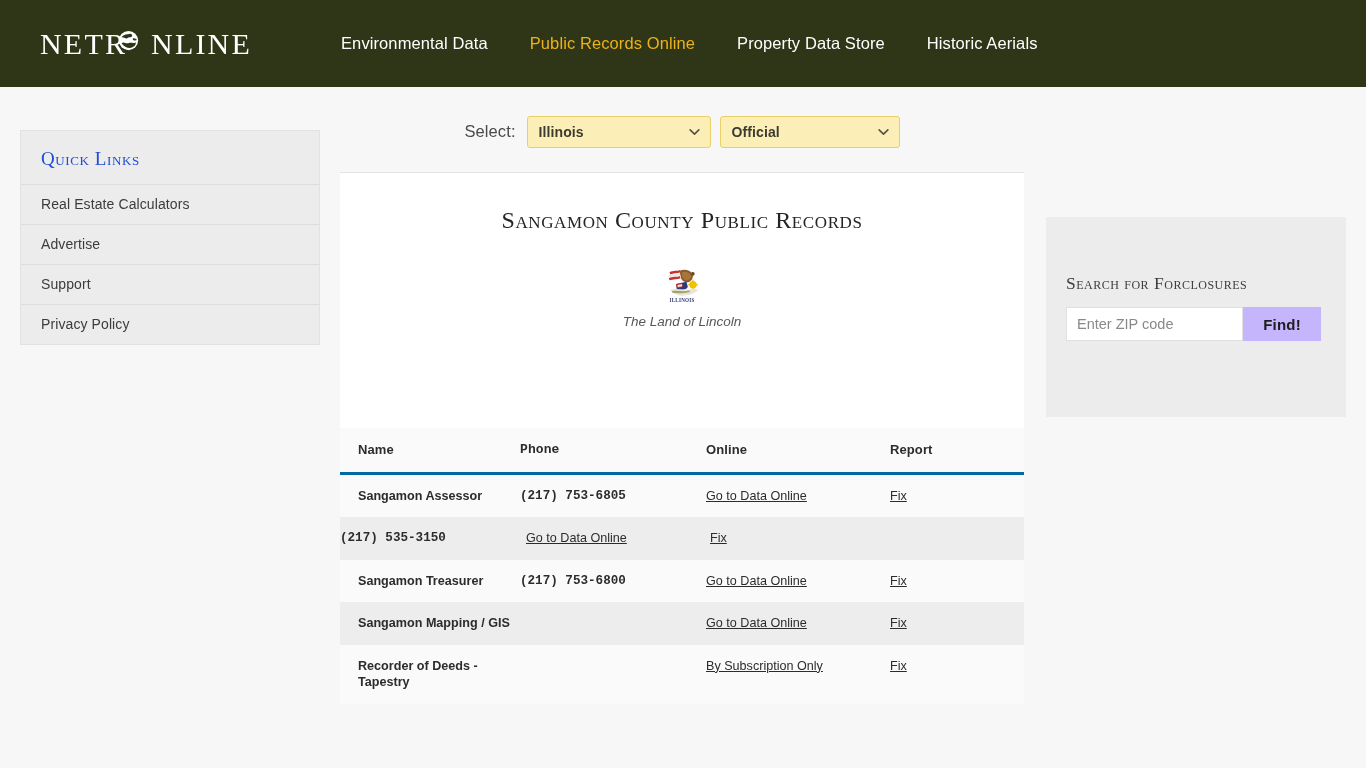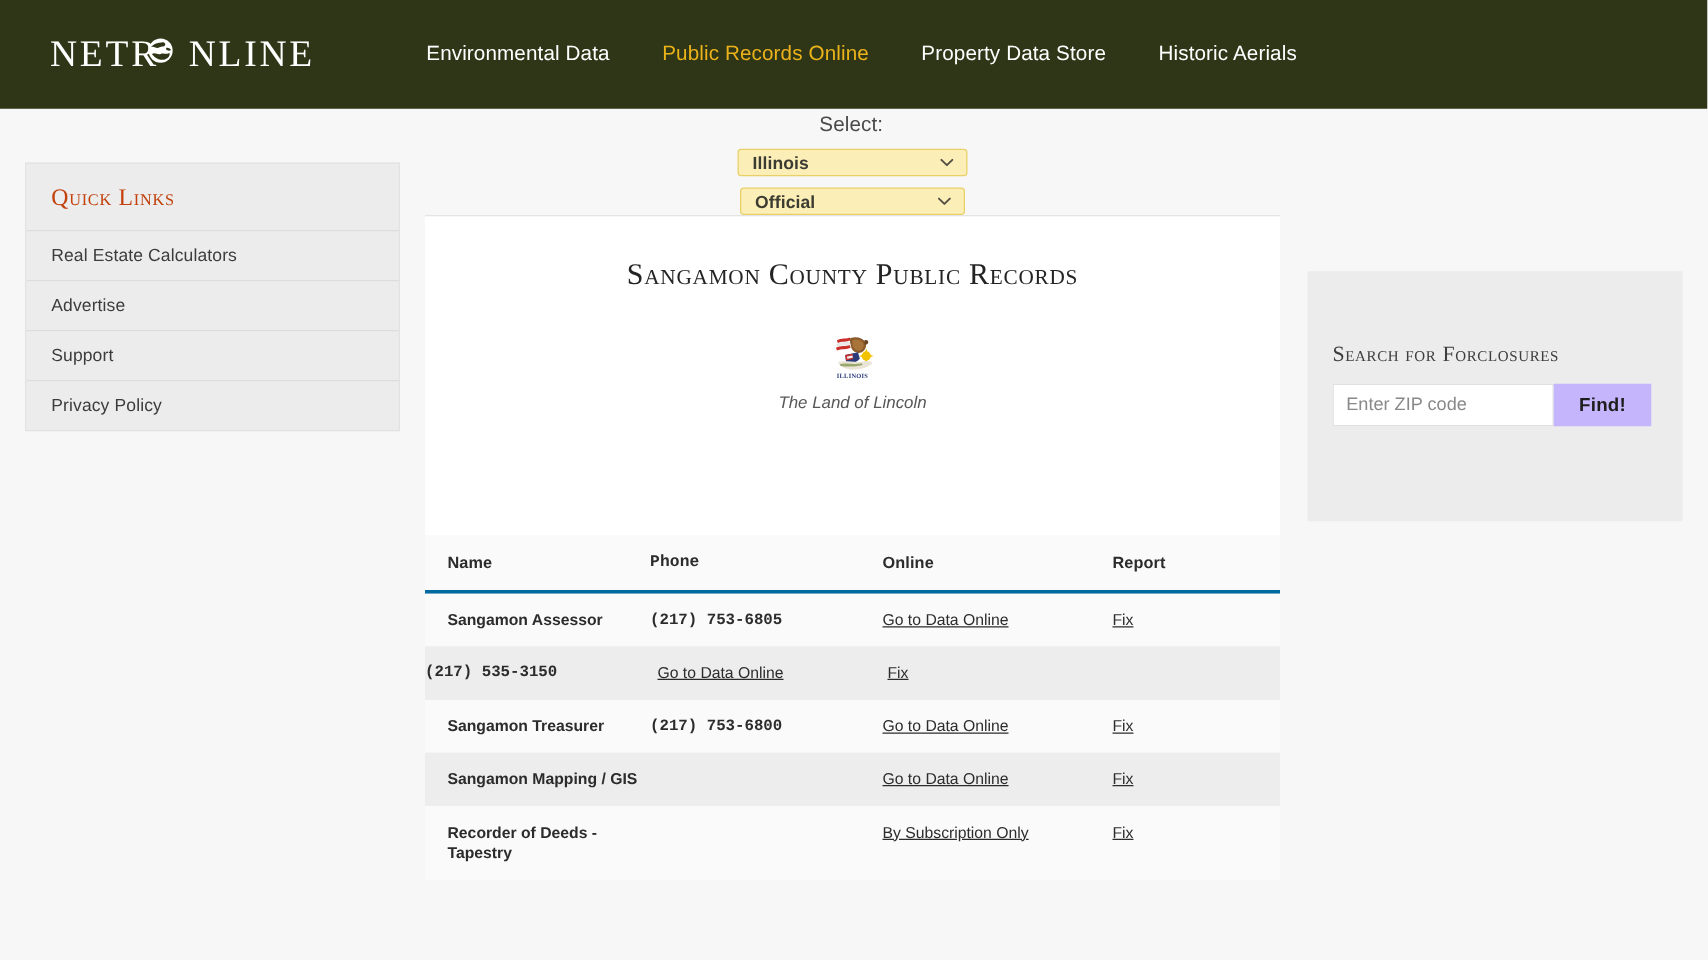--- a/index.html
+++ b/index.html
@@ -88,21 +88,21 @@
     top: 43px;
     width: 300px;
     background: #ececec;
     border: 1px solid #e2e2e2;
   }
 
   .sidebar-title {
     font-family: "Liberation Serif", serif;
     font-variant: small-caps;
     font-size: 19px;
-    color: #c2410c;
+    color: #1d4ed8;
     padding: 17px 20px 14px 20px;
     letter-spacing: 0.6px;
   }
 
   .sidebar-item {
     padding: 11px 20px 12px 20px;
     font-size: 14px;
     color: #3c3c3c;
     border-top: 1px solid #dddddd;
     cursor: pointer;
@@ -117,21 +117,20 @@
     width: 684px;
   }
 
   .select-bar {
     display: flex;
     align-items: center;
     justify-content: center;
     gap: 9px;
     height: 85px;
     padding-top: 4px;
-    flex-direction: column;
   }
 
   .select-label {
     font-size: 16.5px;
     color: #4a4a4a;
     margin-right: 2px;
     letter-spacing: 0.1px;
   }
 
   .dropdown {

